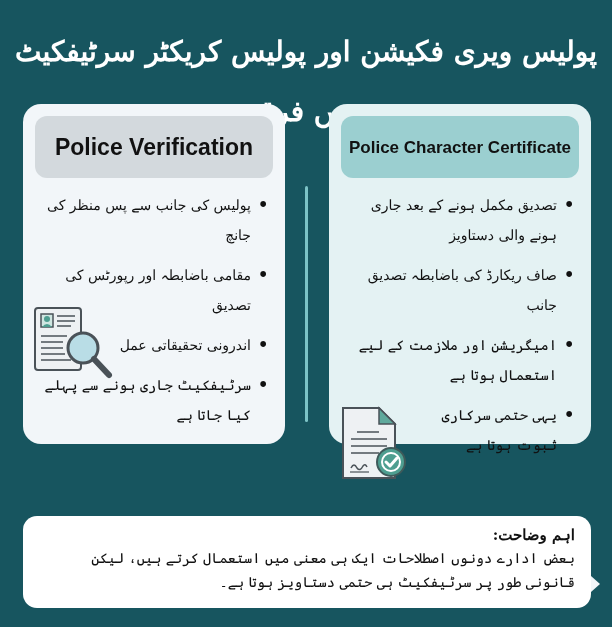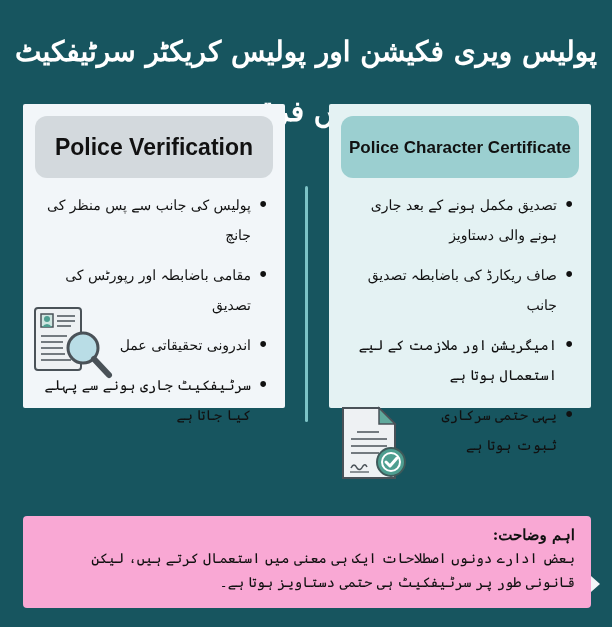--- a/index.html
+++ b/index.html
@@ -10,22 +10,22 @@
       position: relative;
     }
     .title {
       position: absolute; left: 0; top: 22px; width: 612px; height: 60px;
       text-align: center; color: #ffffff;
       font-family: "DejaVu Serif", serif;
       font-size: 28px; line-height: 60px; direction: rtl;
       font-weight: bold;
     }
     .card {
-      position: absolute; top: 104px; height: 304px;
-      border-radius: 2px;
+      position: absolute; top: 104px; height: 340px;
+      border-radius: 18px;
     }
     .card.left { left: 23px; width: 262px; background: #f2f6f9; }
     .card.right { left: 329px; width: 262px; background: #e4f2f3; }
     .card-head {
       position: absolute; left: 12px; right: 12px; top: 12px;
       border-radius: 12px;
       display: flex; align-items: center; justify-content: center;
       text-align: center; color: #111;
       font-family: "Liberation Sans", sans-serif; font-weight: bold;
     }
@@ -45,21 +45,21 @@
       content: "\2022"; position: absolute; right: 2px; top: 0;
       font-size: 20px;
     }
     .divider {
       position: absolute; left: 305px; top: 186px; width: 3px; height: 236px;
       background: #7cc3c6; border-radius: 2px;
     }
     .icon { position: absolute; }
     .note {
       position: absolute; left: 23px; top: 516px; width: 568px; height: 92px;
-      background: #f9a8d4; border-radius: 4px;
+      background: #ffffff; border-radius: 14px;
       direction: rtl; text-align: right;
       font-family: "DejaVu Serif", serif; color: #111;
       box-sizing: border-box; padding: 8px 16px 0 16px;
     }
     .note::after {
       content: ""; position: absolute; right: -9px; top: 60px;
       border-top: 8px solid transparent; border-bottom: 8px solid transparent;
       border-left: 9px solid #f2f6f9;
     }
     .note-title { font-size: 15px; font-weight: bold; line-height: 22px; }

